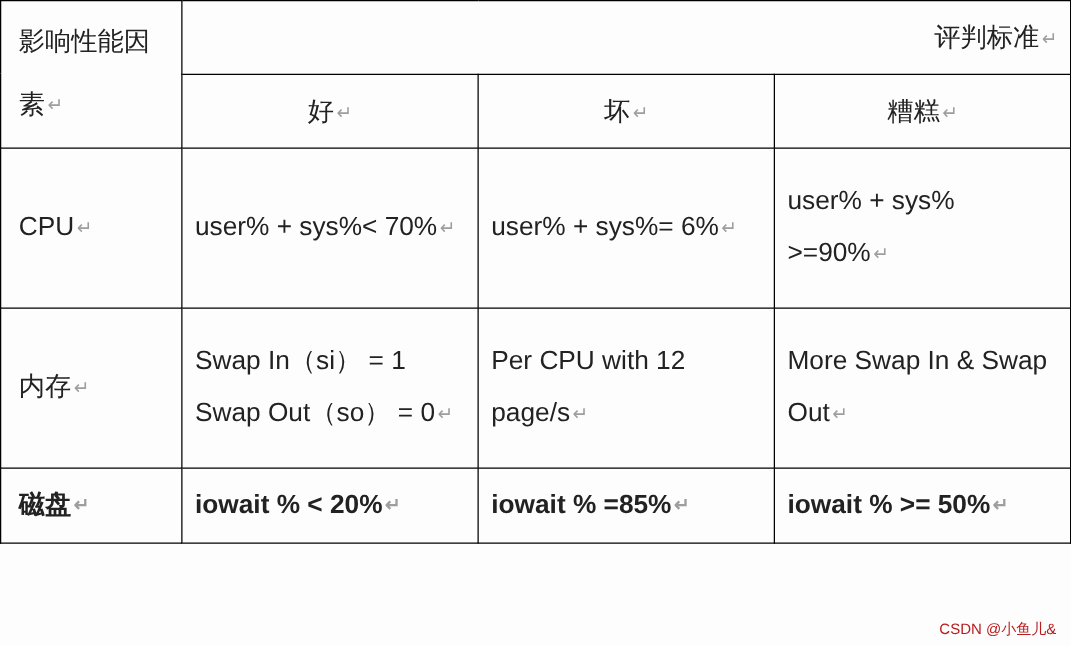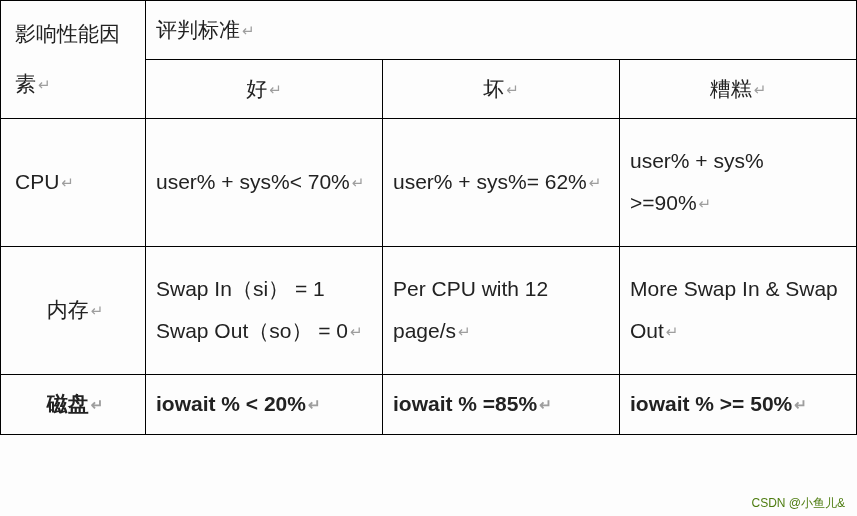--- a/index.html
+++ b/index.html
@@ -22,37 +22,37 @@
       box-sizing: border-box;
       padding: 8px 10px;
       font-size: 21px;
       color: #222;
       font-weight: normal;
       vertical-align: middle;
       position: relative;
     }
     .col-factor { width: 145px; }
     .col-crit  { width: 237px; }
-    .hdr-criteria { text-align: left; height: 58px; }
+    .hdr-criteria { text-align: right; height: 58px; }
     .row-sub th { text-align: center; height: 58px; }
     .row-data td { height: 128px; line-height: 2.0; }
     .row-disk td { height: 60px; font-weight: bold; }
     .factor-cell { text-align: left; padding-left: 14px; line-height: 2.4; }
-    .factor-cell-center { text-align: center; }
+    .factor-cell-center { }
     .cell-text { white-space: pre-wrap; text-align: center; }
     .glyph {
       color: #9e9e9e;
       font-size: 15px;
       margin-left: 2px;
       vertical-align: 1px;
     }
     .watermark {
       position: absolute;
       font-size: 12px;
-      color: #4d7c0f;
+      color: #b91c1c;
       right: 12px;
       bottom: 4px;
       font-family: Arial, sans-serif;
     }
   </style>
 </head>
 <body>
 
 <table>
   <colgroup>
@@ -83,21 +83,21 @@
   </tr>
 
   <tr class="row-data">
     <td class="factor-cell">
       <span>CPU</span><span class="glyph">↵</span>
     </td>
     <td>
       <span class="cell-text">user% + sys%&lt; 70%</span><span class="glyph">↵</span>
     </td>
     <td>
-      <span class="cell-text">user% + sys%= 62%</span><span class="glyph">↵</span>
+      <span class="cell-text">user% + sys%= 6%</span><span class="glyph">↵</span>
     </td>
     <td>
       <span class="cell-text">user% + sys% &gt;=90%</span><span class="glyph">↵</span>
     </td>
   </tr>
 
   <tr class="row-data">
     <td class="factor-cell factor-cell-center">
       <span>内存</span><span class="glyph">↵</span>
     </td>

